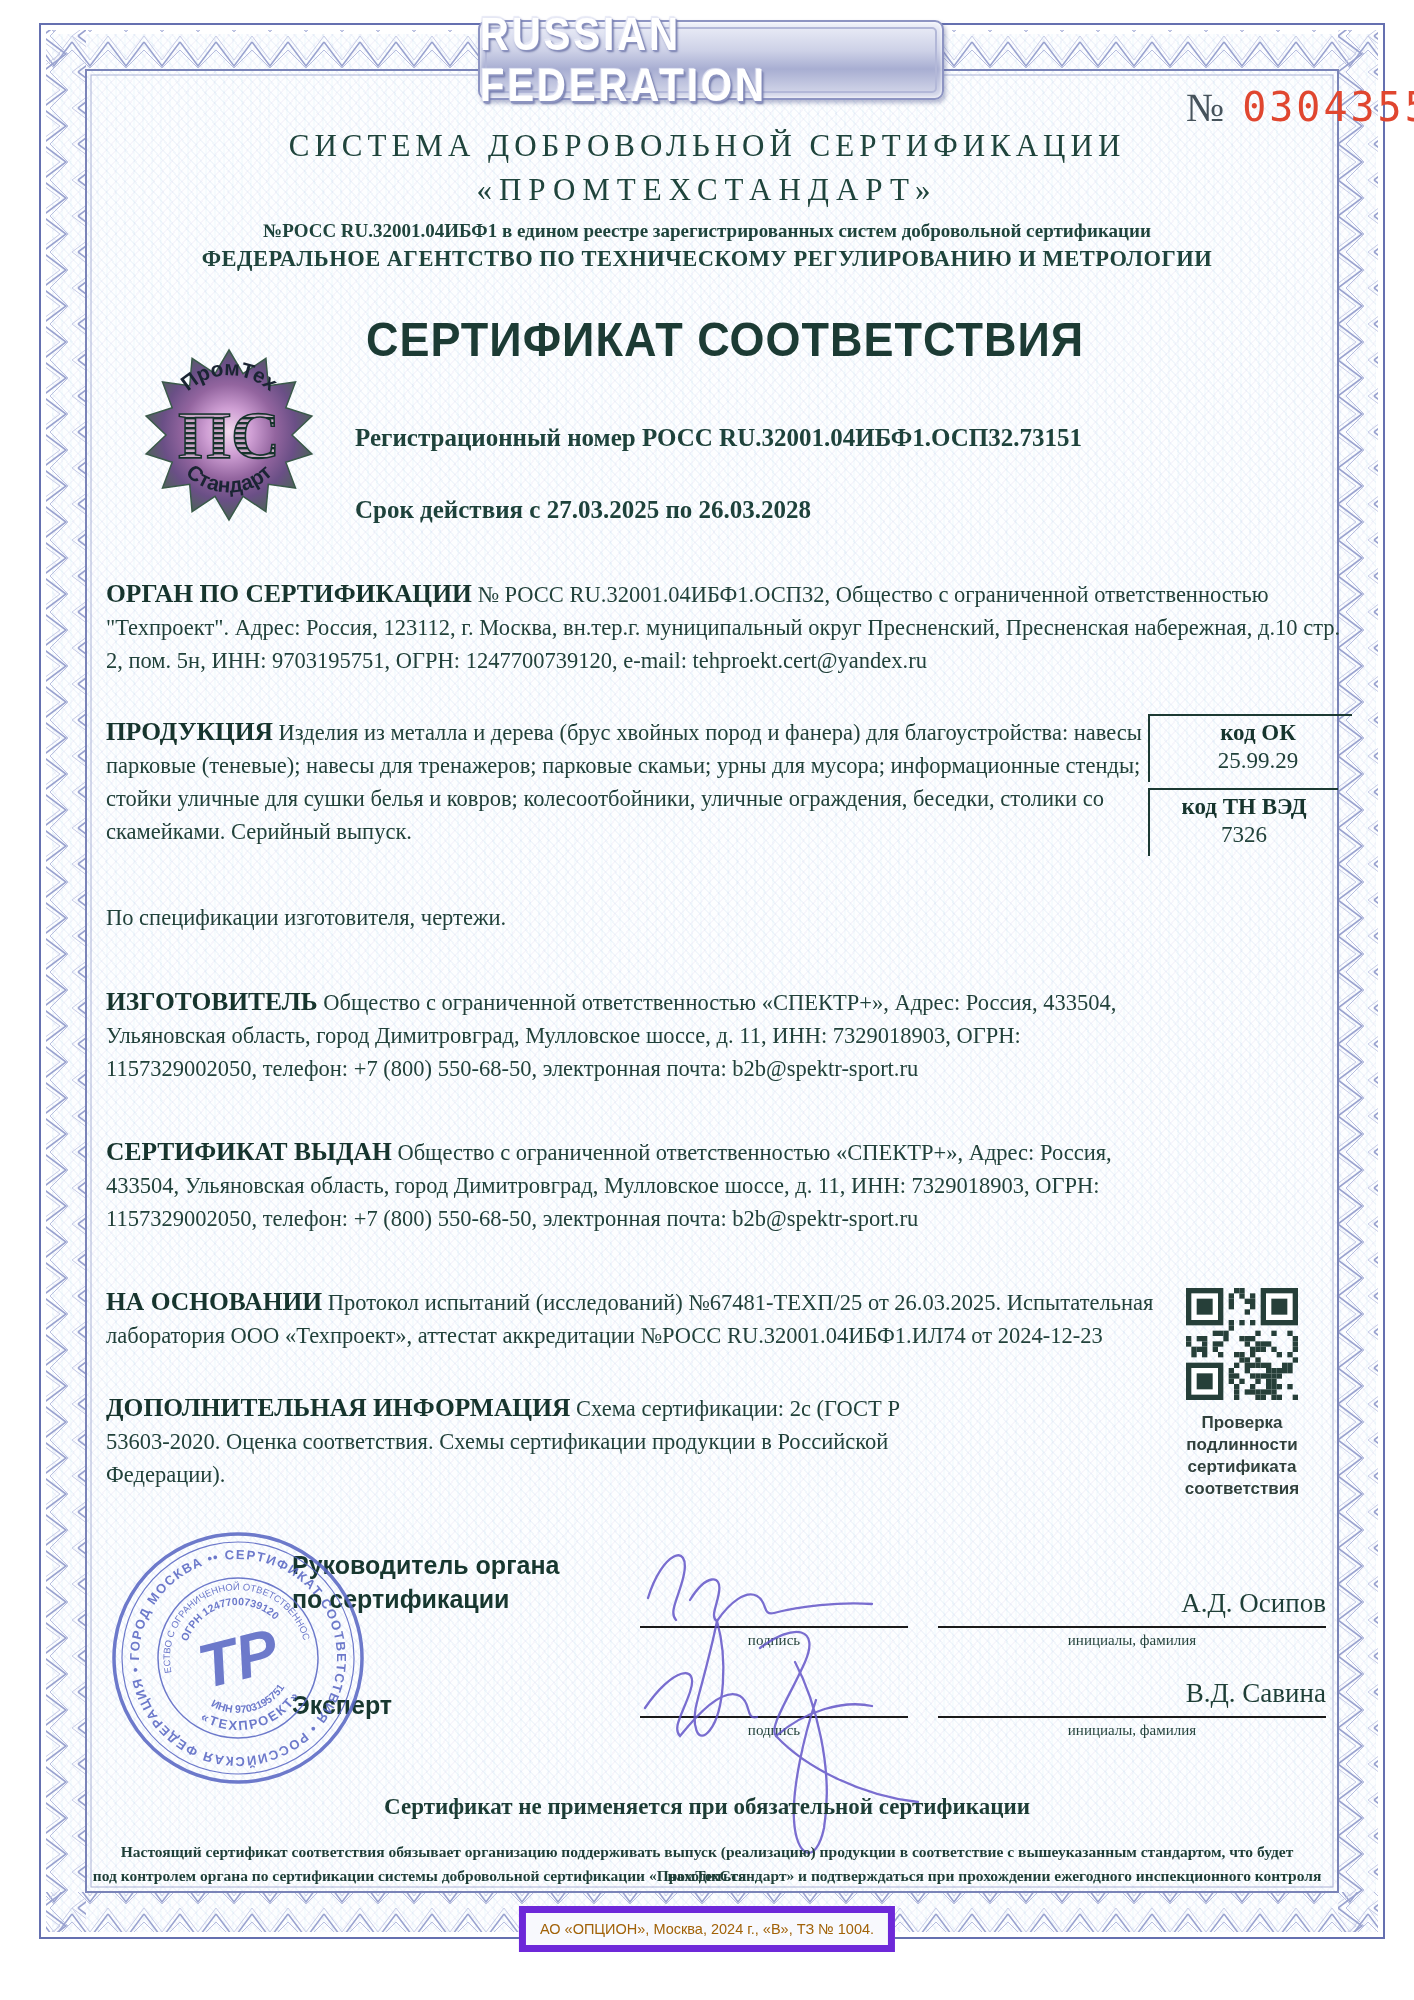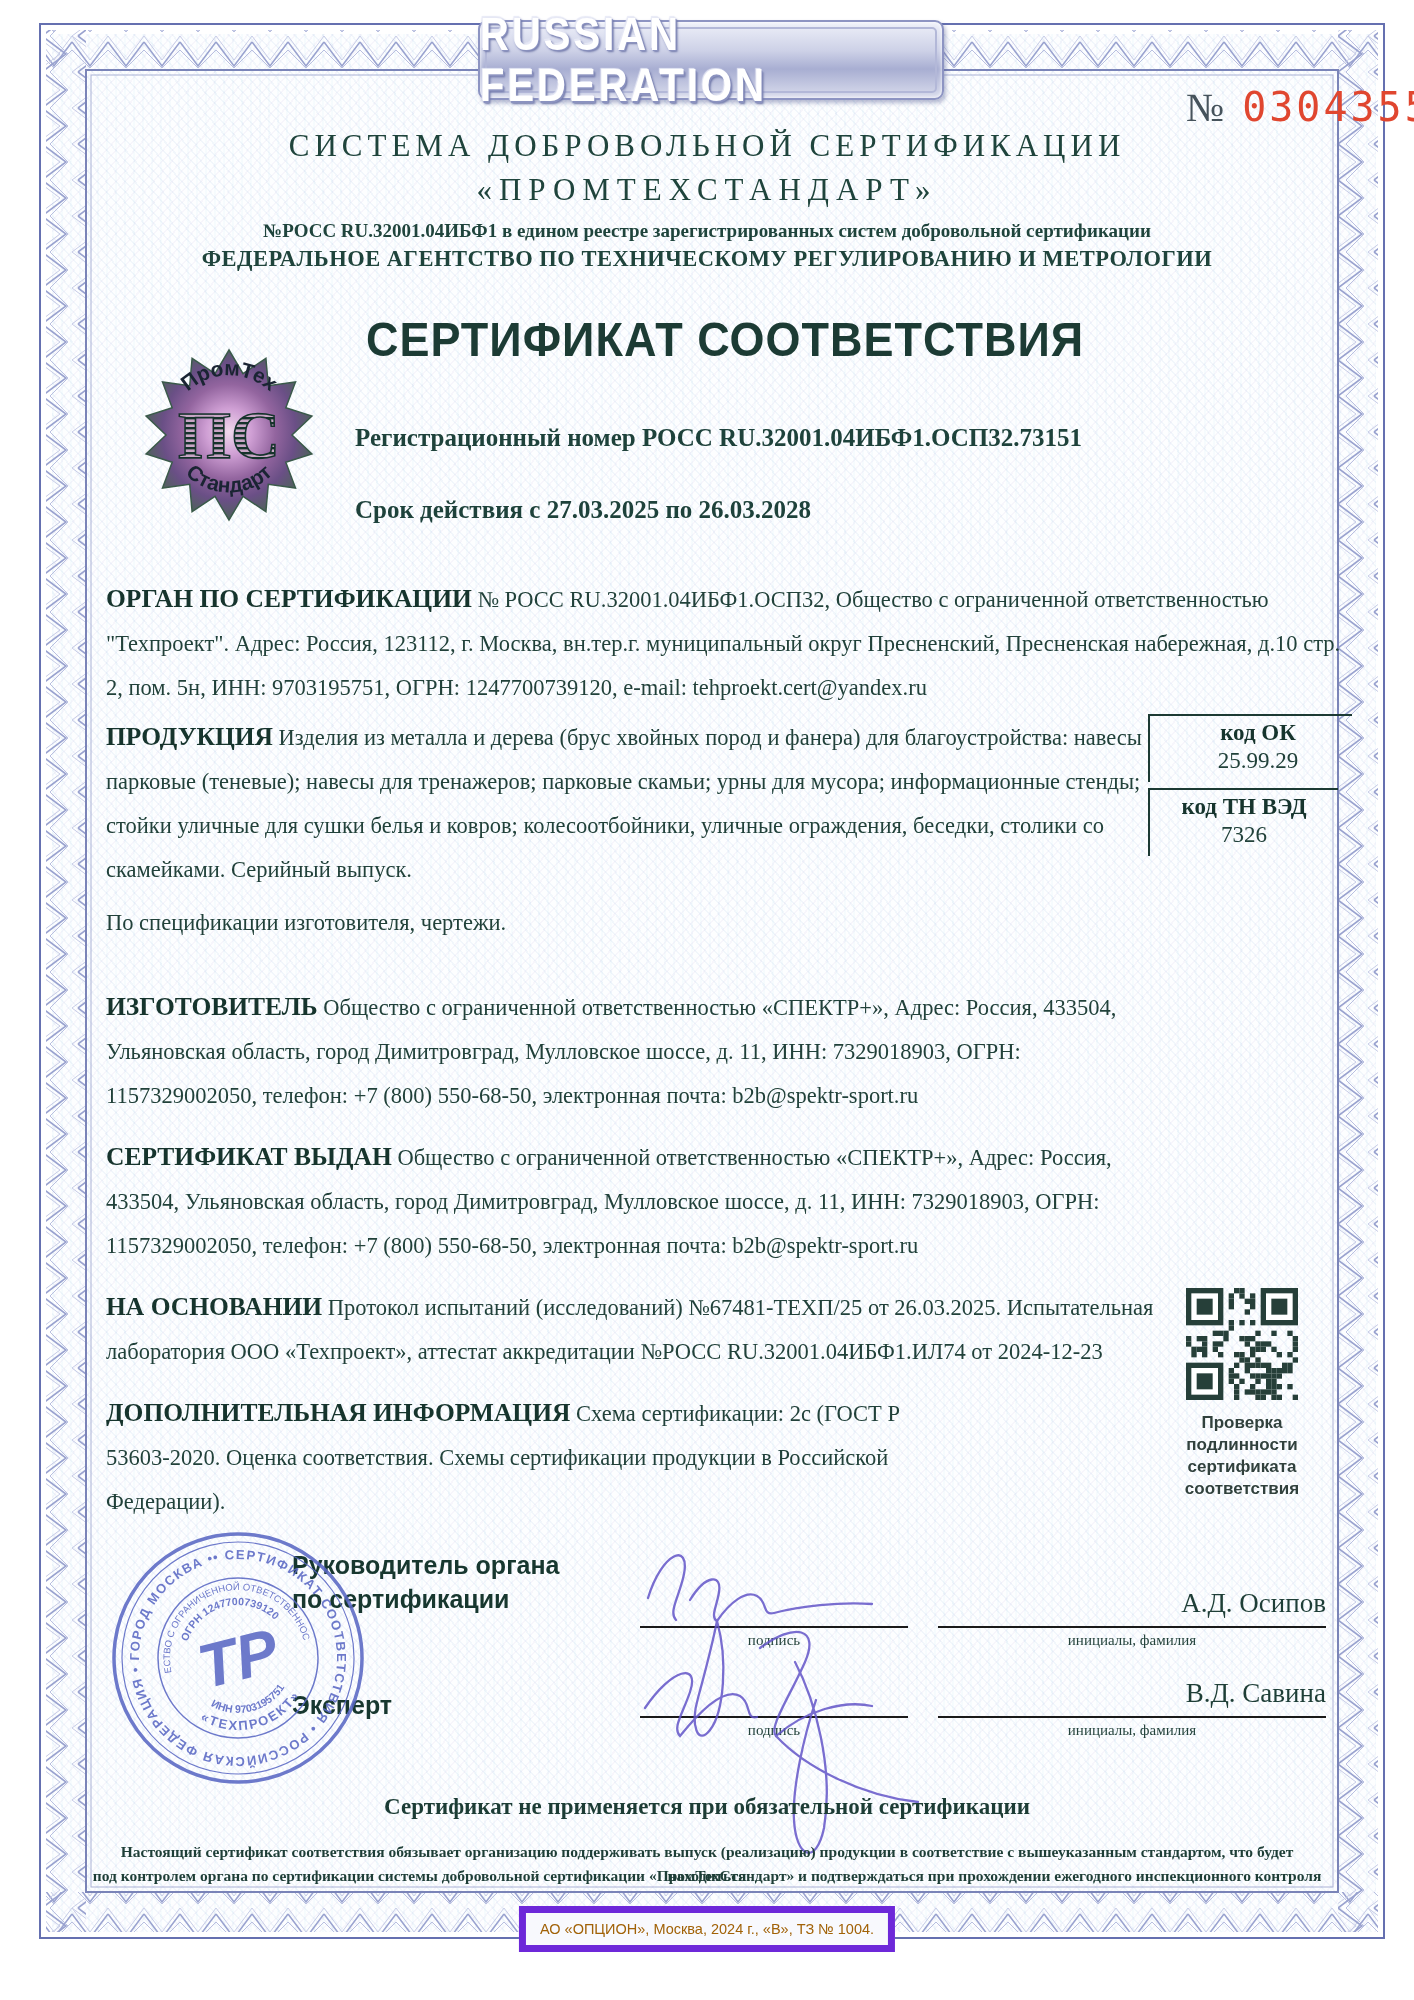--- a/index.html
+++ b/index.html
@@ -48,21 +48,21 @@
   .registry{top:220px;font-size:19px;font-weight:bold;}
   .agency{top:246px;font-size:22.5px;font-weight:bold;letter-spacing:.5px;}
   .doc-title{
     position:absolute;left:330px;top:314px;width:790px;text-align:center;
     font-family:"Liberation Sans",sans-serif;font-weight:bold;font-size:45px;
     color:#1c3b34;letter-spacing:1px;transform:scaleY(1.05);
   }
   .reg-number{position:absolute;left:355px;top:424px;font-size:25px;font-weight:bold;color:#1e423b;}
   .validity{position:absolute;left:355px;top:496px;font-size:25px;font-weight:bold;color:#1e423b;}
   
-  .para{position:absolute;left:106px;font-size:22.5px;line-height:44px;color:#21413a;}
+  .para{position:absolute;left:106px;font-size:22.5px;line-height:33px;color:#21413a;}
   .para .lbl{font-weight:bold;font-size:25.5px;color:#16342d;}
   .p-organ{top:554px;width:1245px;}
   .p-product{top:692px;width:1045px;}
   .p-conform{top:878px;width:1245px;}
   .p-conform .lbl{display:block;}
   .p-maker{top:962px;width:1025px;}
   .p-issued{top:1112px;width:1025px;}
   .p-basis{top:1262px;width:1078px;}
   .p-extra{top:1368px;width:822px;}
   

